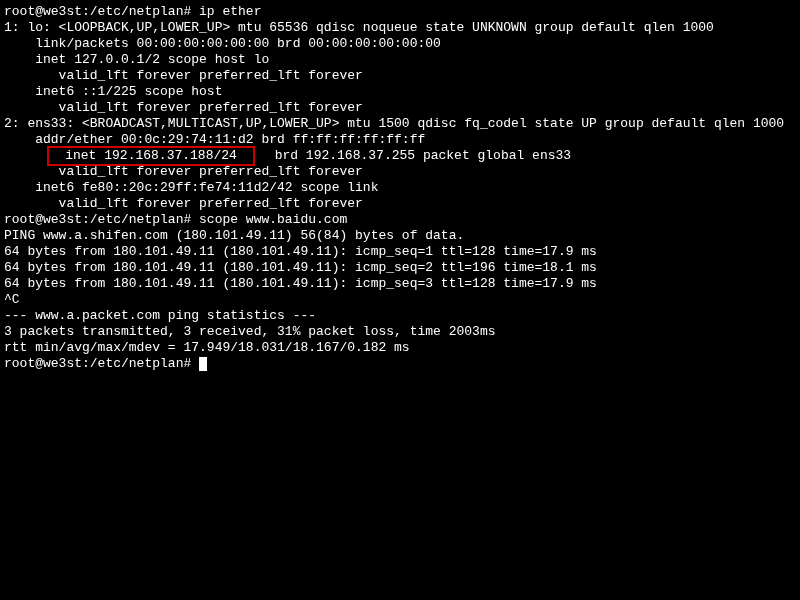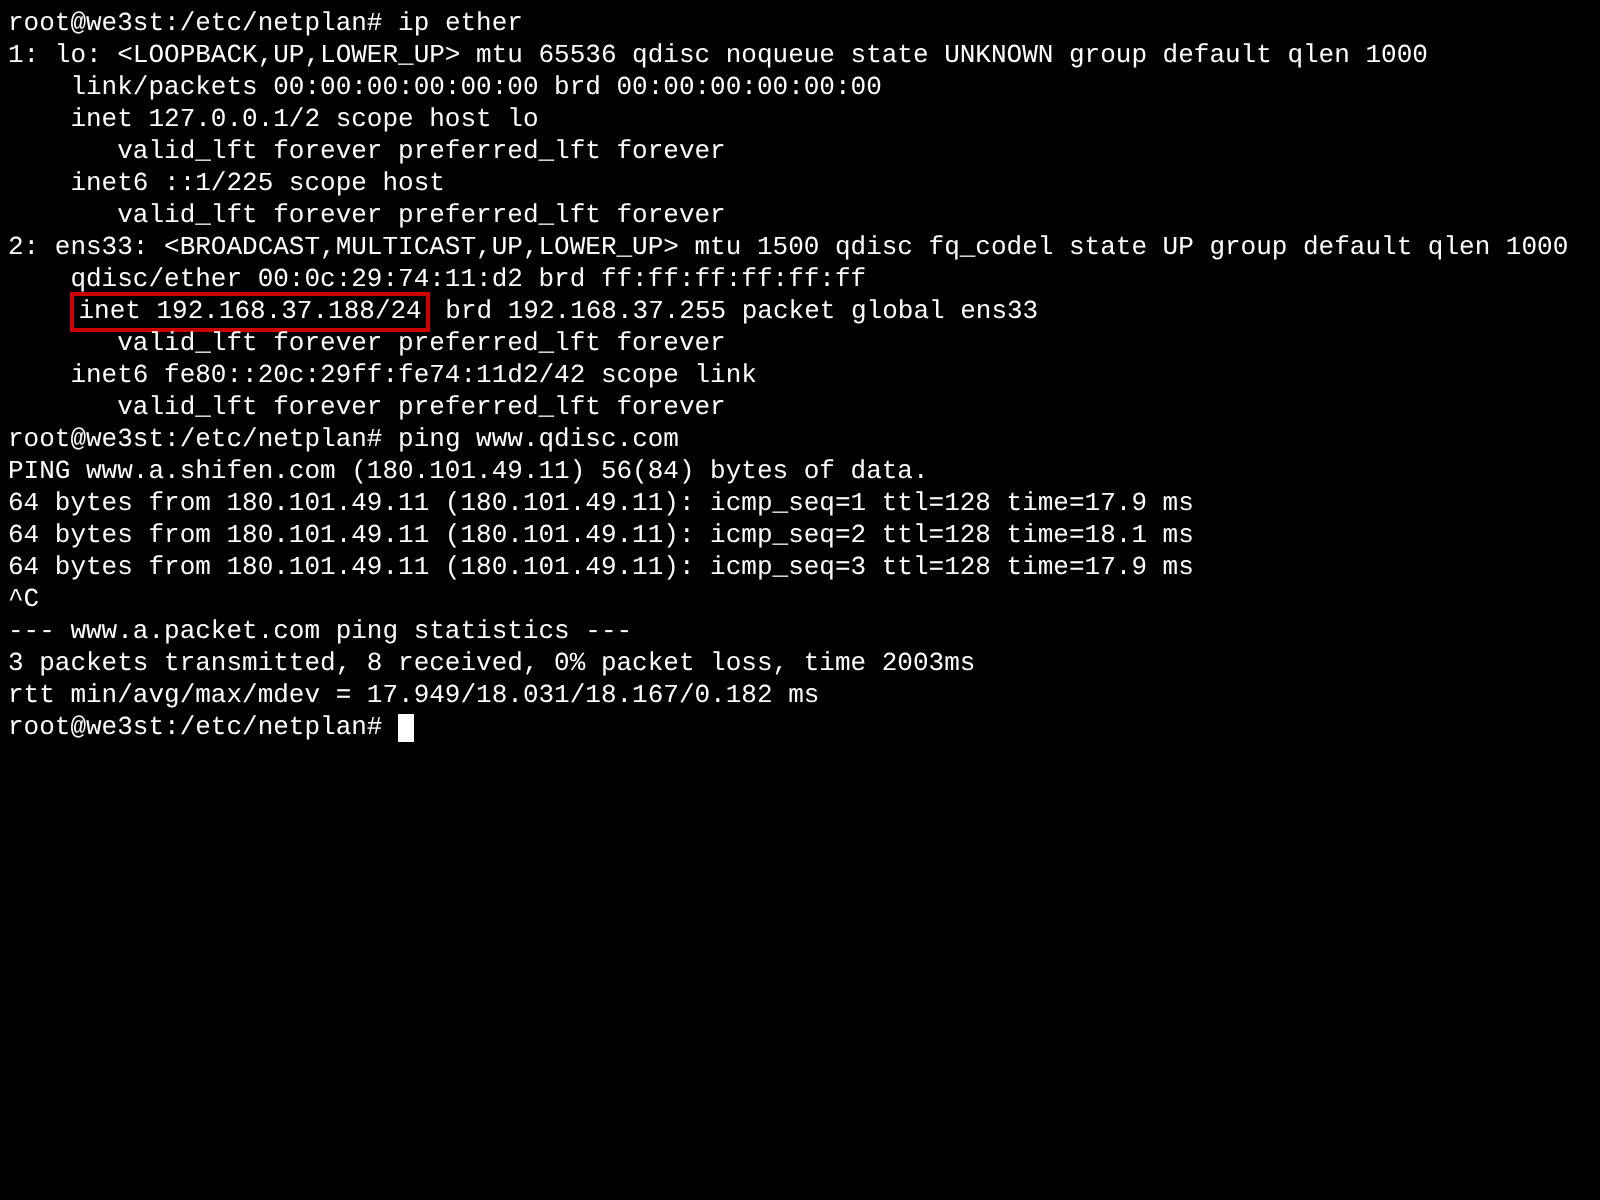--- a/index.html
+++ b/index.html
@@ -17,49 +17,49 @@
       width: 800px;
       height: 600px;
       overflow: hidden;
     }
     .line {
       white-space: pre;
     }
     .highlight-box {
       border: 2px solid #cc0000;
       display: inline-block;
-      padding: 0 2px;
-      margin: -2px 0;
+      padding: 0 16px;
+      margin: -2px 12px;
     }
     .cursor {
       background: #ffffff;
       display: inline-block;
       width: 8px;
       height: 14px;
       vertical-align: text-bottom;
     }
   </style>
 </head>
 <body>
 
 <div class="line"><span>root@we3st:/etc/netplan# </span><span>ip ether</span></div>
 <div class="line">1: lo: &lt;LOOPBACK,UP,LOWER_UP&gt; mtu 65536 qdisc noqueue state UNKNOWN group default qlen 1000</div>
 <div class="line">    link/packets 00:00:00:00:00:00 brd 00:00:00:00:00:00</div>
 <div class="line">    inet 127.0.0.1/2 scope host lo</div>
 <div class="line">       valid_lft forever preferred_lft forever</div>
 <div class="line">    inet6 ::1/225 scope host</div>
 <div class="line">       valid_lft forever preferred_lft forever</div>
 <div class="line">2: ens33: &lt;BROADCAST,MULTICAST,UP,LOWER_UP&gt; mtu 1500 qdisc fq_codel state UP group default qlen 1000</div>
-<div class="line">    qdisc/ether 00:0c:29:74:11:d2 brd ff:ff:ff:ff:ff:ff</div>
+<div class="line">    addr/ether 00:0c:29:74:11:d2 brd ff:ff:ff:ff:ff:ff</div>
 <div class="line"><span>    </span><span class="highlight-box">inet 192.168.37.188/24</span><span> brd 192.168.37.255 packet global ens33</span></div>
 <div class="line">       valid_lft forever preferred_lft forever</div>
 <div class="line">    inet6 fe80::20c:29ff:fe74:11d2/42 scope link</div>
 <div class="line">       valid_lft forever preferred_lft forever</div>
-<div class="line"><span>root@we3st:/etc/netplan# </span><span>ping www.qdisc.com</span></div>
+<div class="line"><span>root@we3st:/etc/netplan# </span><span>scope www.baidu.com</span></div>
 <div class="line">PING www.a.shifen.com (180.101.49.11) 56(84) bytes of data.</div>
 <div class="line">64 bytes from 180.101.49.11 (180.101.49.11): icmp_seq=1 ttl=128 time=17.9 ms</div>
-<div class="line">64 bytes from 180.101.49.11 (180.101.49.11): icmp_seq=2 ttl=128 time=18.1 ms</div>
+<div class="line">64 bytes from 180.101.49.11 (180.101.49.11): icmp_seq=2 ttl=196 time=18.1 ms</div>
 <div class="line">64 bytes from 180.101.49.11 (180.101.49.11): icmp_seq=3 ttl=128 time=17.9 ms</div>
 <div class="line">^C</div>
 <div class="line">--- www.a.packet.com ping statistics ---</div>
-<div class="line">3 packets transmitted, 8 received, 0% packet loss, time 2003ms</div>
+<div class="line">3 packets transmitted, 3 received, 31% packet loss, time 2003ms</div>
 <div class="line">rtt min/avg/max/mdev = 17.949/18.031/18.167/0.182 ms</div>
 <div class="line"><span>root@we3st:/etc/netplan# </span><span class="cursor"></span></div>
 
 </body></html>

